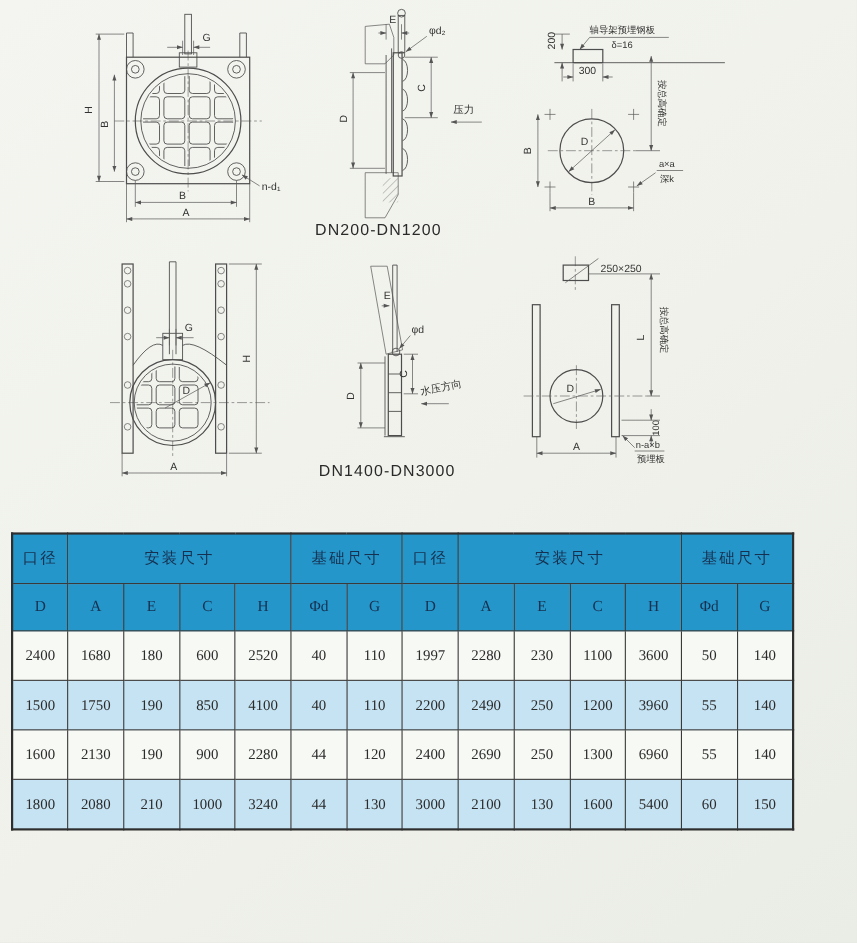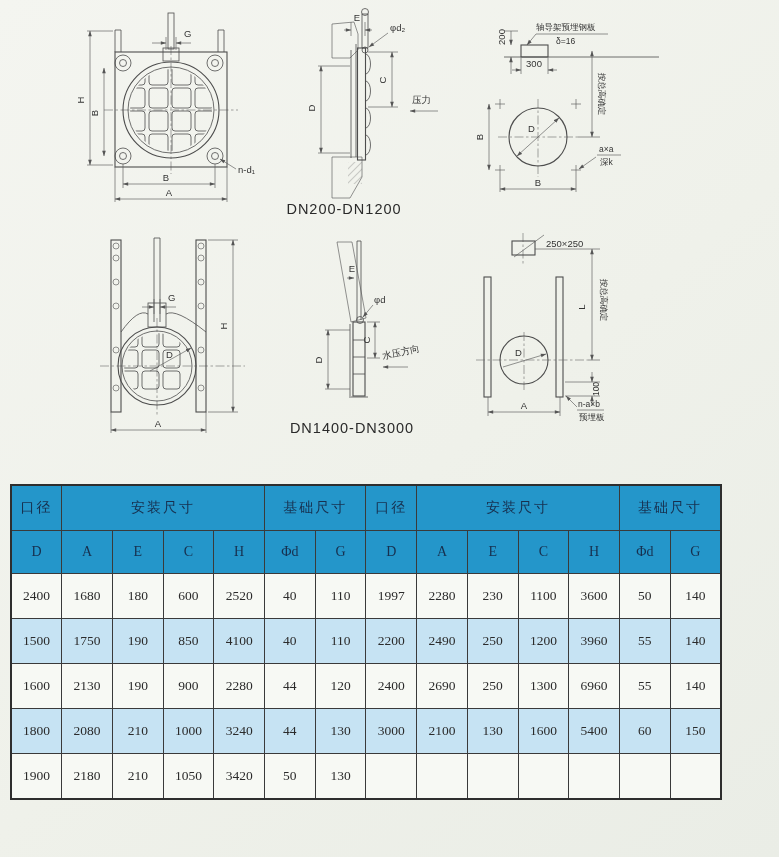--- a/index.html
+++ b/index.html
@@ -451,32 +451,16 @@
           <td>44</td>
           <td>130</td>
           <td>3000</td>
           <td>2100</td>
           <td>130</td>
           <td>1600</td>
           <td>5400</td>
           <td>60</td>
           <td>150</td>
         </tr>
-        <tr>
-          <td>1900</td>
-          <td>2180</td>
-          <td>210</td>
-          <td>1050</td>
-          <td>3420</td>
-          <td>50</td>
-          <td>130</td>
-          <td></td>
-          <td></td>
-          <td></td>
-          <td></td>
-          <td></td>
-          <td></td>
-          <td></td>
-        </tr>
       </tbody>
   </table>
 
 </div>
 
 </body></html>

